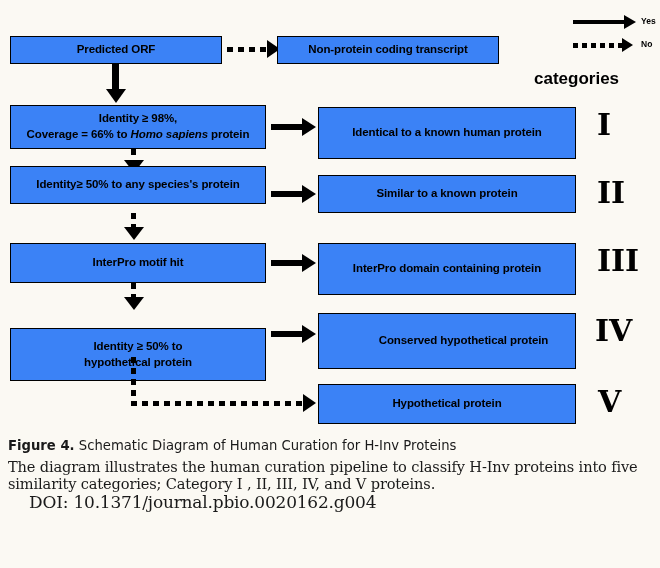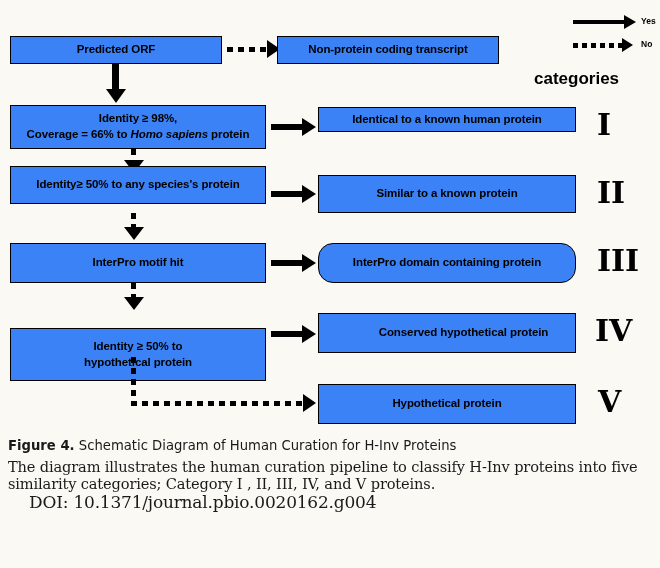--- a/index.html
+++ b/index.html
@@ -230,21 +230,21 @@
     <span class="line">Non-protein coding transcript</span>
   </div>
 
   <div class="arrow-v-solid" style="left:112px; top:64px; height:26px;"></div>
 
   <div class="box" style="left:10px; top:105px; width:256px; height:44px; flex-direction:column;">
     <span class="line">Identity ≥ 98%,</span>
     <span class="line"><span>Coverage = 66% to </span><span class="ital">Homo sapiens</span><span> protein</span></span>
   </div>
   <div class="arrow-h-solid" style="left:271px; top:124px; width:32px;"></div>
-  <div class="box" style="left:318px; top:107px; width:258px; height:25px;">
+  <div class="box" style="left:318px; top:107px; width:258px; height:52px;">
     <span class="line">Identical to a known human protein</span>
   </div>
   <div class="numeral" style="left:597px; top:110px;">I</div>
 
   <div class="arrow-v-dot" style="left:131px; top:149px; height:11px;"></div>
 
   <div class="box" style="left:10px; top:166px; width:256px; height:38px;">
     <span class="line">Identity≥ 50% to any species's protein</span>
   </div>
   <div class="arrow-h-solid" style="left:271px; top:191px; width:32px;"></div>
@@ -252,33 +252,33 @@
     <span class="line">Similar to a known protein</span>
   </div>
   <div class="numeral" style="left:597px; top:178px;">II</div>
 
   <div class="arrow-v-dot" style="left:131px; top:213px; height:14px;"></div>
 
   <div class="box" style="left:10px; top:243px; width:256px; height:40px;">
     <span class="line">InterPro motif hit</span>
   </div>
   <div class="arrow-h-solid" style="left:271px; top:260px; width:32px;"></div>
-  <div class="box" style="left:318px; top:243px; width:258px; height:40px;border-radius:15px;">
+  <div class="box" style="left:318px; top:243px; width:258px; height:52px;">
     <span class="line">InterPro domain containing protein</span>
   </div>
   <div class="numeral" style="left:597px; top:246px;">III</div>
 
   <div class="arrow-v-dot" style="left:131px; top:283px; height:14px;"></div>
 
   <div class="box" style="left:10px; top:328px; width:256px; height:53px; flex-direction:column;">
     <span class="line">Identity ≥ 50% to</span>
     <span class="line">hypothetical protein</span>
   </div>
   <div class="arrow-h-solid" style="left:271px; top:331px; width:32px;"></div>
-  <div class="box" style="left:318px; top:313px; width:258px; height:40px;padding-left:37px;">
+  <div class="box" style="left:318px; top:313px; width:258px; height:56px;padding-left:37px;">
     <span class="line">Conserved hypothetical protein</span>
   </div>
   <div class="numeral" style="left:595px; top:316px;">IV</div>
 
   <div class="arrow-v-dot no-head" style="left:131px; top:357px; height:49px;"></div>
   <div class="arrow-h-dot" style="left:131px; top:401px; width:172px;"></div>
 
   <div class="box" style="left:318px; top:384px; width:258px; height:40px;">
     <span class="line">Hypothetical protein</span>
   </div>

